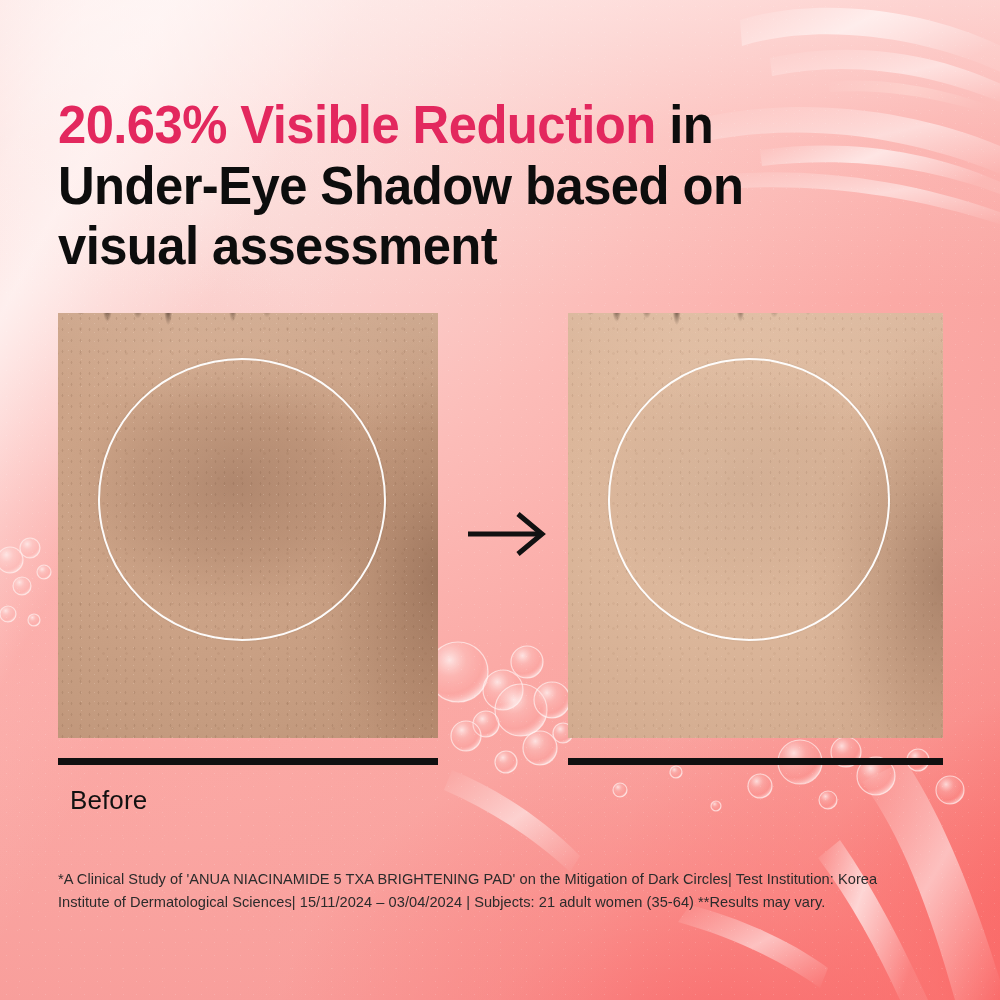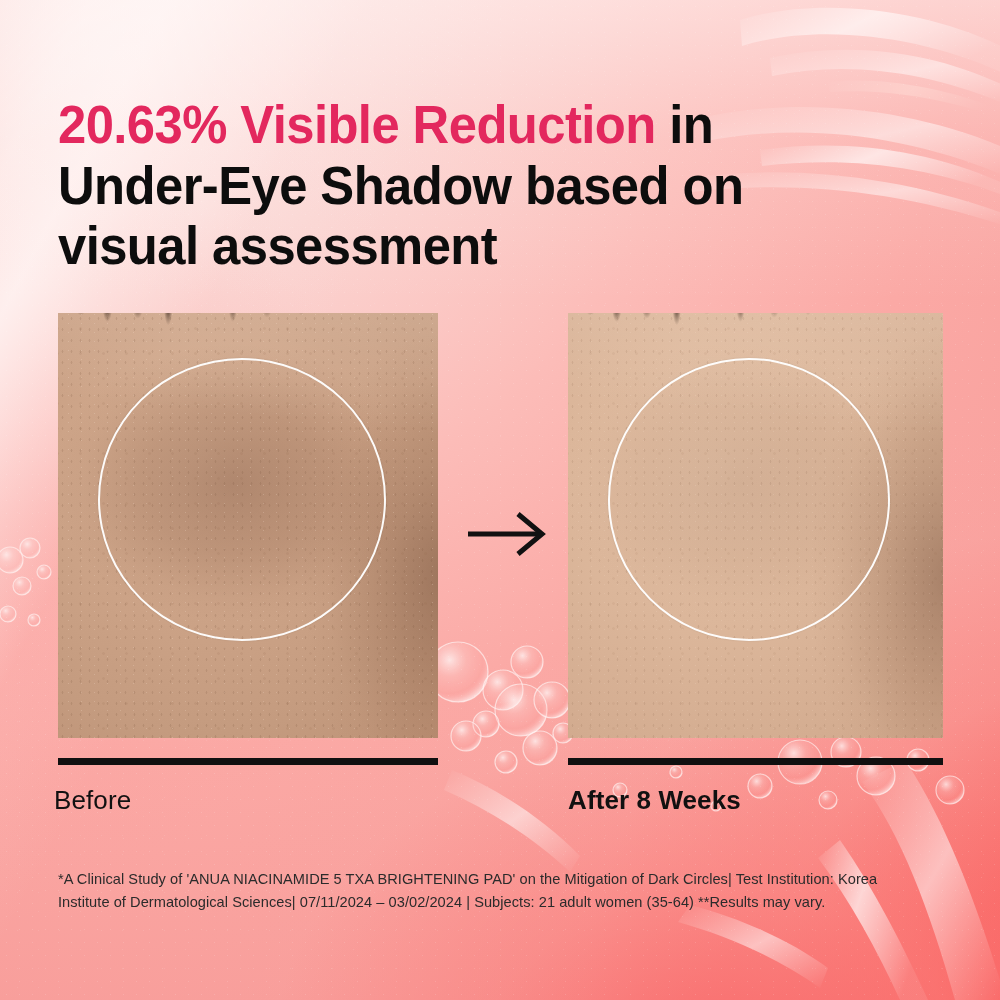--- a/index.html
+++ b/index.html
@@ -179,21 +179,21 @@
   .rule-after  { left: 568px; width: 375px; }
 
   .caption {
     position: absolute;
     top: 785px;
     font-size: 26px;
     color: #111111;
     letter-spacing: 0.1px;
     white-space: nowrap;
   }
-  .caption-before { left: 54px;  font-weight: 400; }
+  .caption-before { left: 70px;  font-weight: 400; }
   .caption-after  { left: 568px; font-weight: 700; }
 
   
   .footnote {
     position: absolute;
     left: 58px;
     top: 868px;
     width: 858px;
     font-size: 14.6px;
     line-height: 1.58;
@@ -318,17 +318,16 @@
     <div class="contour"></div>
     <div class="pores pores-after"></div>
     <div class="brow"></div>
     <div class="assess-circle circle-after"></div>
   </div>
 
   <div class="rule rule-before"></div>
   <div class="rule rule-after"></div>
 
   <div class="caption caption-before">Before</div>
-  <div class="caption caption-after">After 8 Weeks</div>
-
-  <div class="footnote">*A Clinical Study of 'ANUA NIACINAMIDE 5 TXA BRIGHTENING PAD' on the Mitigation of Dark Circles| Test Institution: Korea Institute of Dermatological Sciences| 07/11/2024 – 03/02/2024 | Subjects: 21 adult women (35-64)  **Results may vary.</div>
+
+  <div class="footnote">*A Clinical Study of 'ANUA NIACINAMIDE 5 TXA BRIGHTENING PAD' on the Mitigation of Dark Circles| Test Institution: Korea Institute of Dermatological Sciences| 15/11/2024 – 03/04/2024 | Subjects: 21 adult women (35-64)  **Results may vary.</div>
 
 </div>
 
 </body></html>

